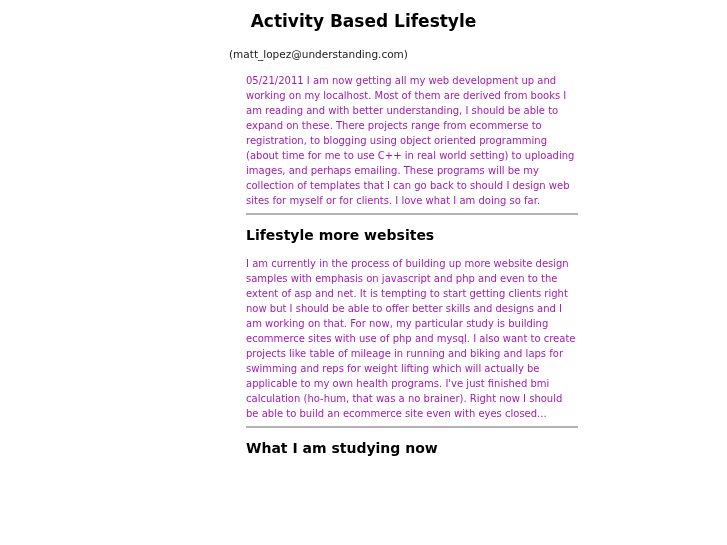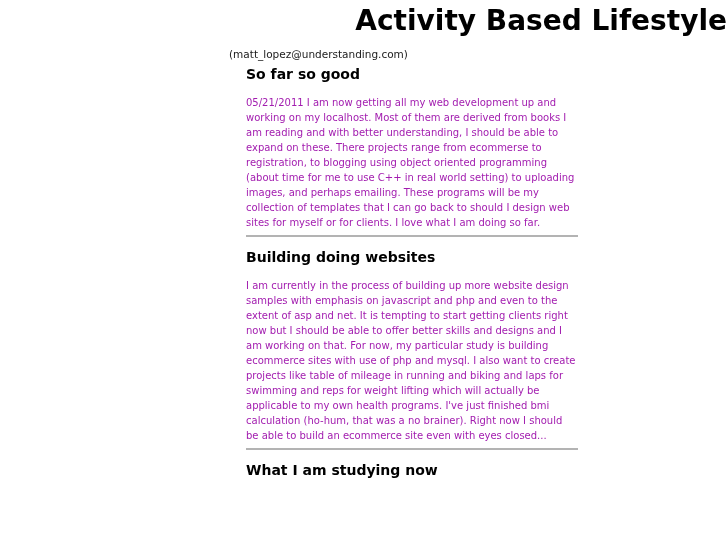--- a/index.html
+++ b/index.html
@@ -11,25 +11,25 @@
     position: relative;
     width: 727px;
     height: 545px;
     overflow: hidden;
     background: #ffffff;
     font-family: "DejaVu Sans", "Liberation Sans", sans-serif;
     color: #1a1a1a;
   }
   .page-title {
     font-family: "DejaVu Sans", "Liberation Sans", sans-serif;
-    font-size: 28px;
+    font-size: 17px;
     line-height: 24px;
     font-weight: bold;
     color: #000000;
-    text-align: right;
+    text-align: center;
     margin: 9px 0 0 0;
   }
   .author-email {
     font-size: 10.5px;
     line-height: 13px;
     color: #1a1a1a;
     margin: 15px 0 0 229px;
   }
   .sections {
     margin-left: 246px;
@@ -60,28 +60,27 @@
 
 <div class="page">
 
   <h1 class="page-title">Activity Based Lifestyle</h1>
 
   <div class="author-email">(matt_lopez@understanding.com)</div>
 
   <div class="sections">
 
     <section>
-      <h3 class="section-heading">So far so good</h3>
       <p class="section-body">05/21/2011 I am now getting all my web development up and working on my localhost. Most of them are derived from books I am reading and with better understanding, I should be able to expand on these. There projects range from ecommerse to registration, to blogging using object oriented programming (about time for me to use C++ in real world setting) to uploading images, and perhaps emailing. These programs will be my collection of templates that I can go back to should I design web sites for myself or for clients. I love what I am doing so far.</p>
     </section>
 
     <hr class="section-divider">
 
     <section>
-      <h3 class="section-heading">Building doing websites</h3>
+      <h3 class="section-heading">Lifestyle more websites</h3>
       <p class="section-body">I am currently in the process of building up more website design samples with emphasis on javascript and php and even to the extent of asp and net. It is tempting to start getting clients right now but I should be able to offer better skills and designs and I am working on that. For now, my particular study is building ecommerce sites with use of php and mysql. I also want to create projects like table of mileage in running and biking and laps for swimming and reps for weight lifting which will actually be applicable to my own health programs. I've just finished bmi calculation (ho-hum, that was a no brainer). Right now I should be able to build an ecommerce site even with eyes closed...</p>
     </section>
 
     <hr class="section-divider">
 
     <section>
       <h3 class="section-heading">What I am studying now</h3>
 
     </section>
 

